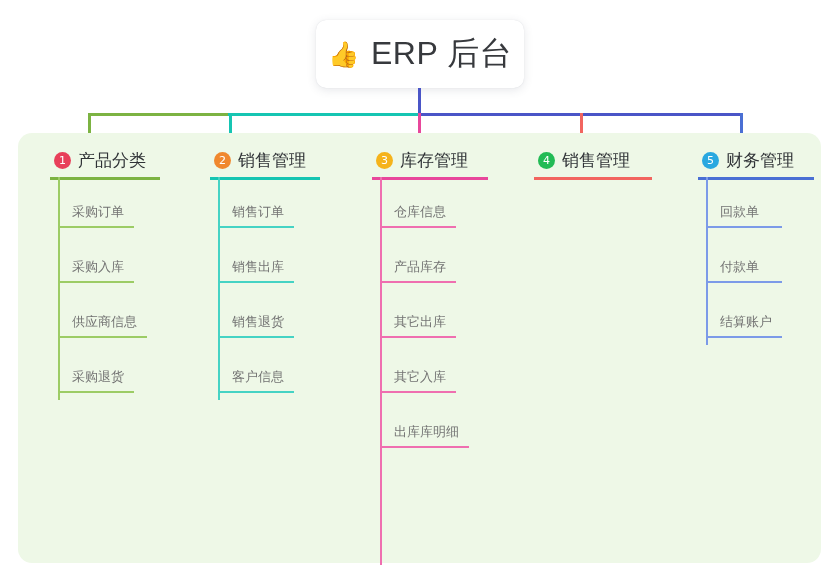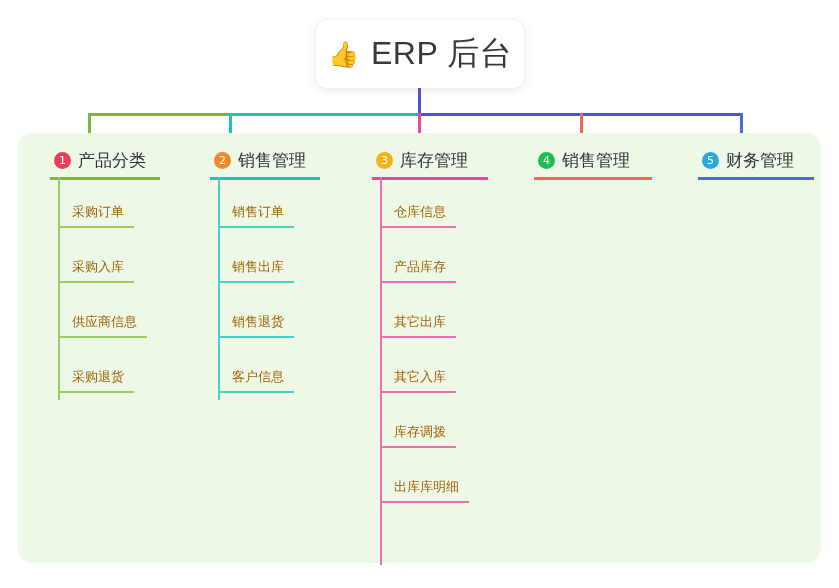--- a/index.html
+++ b/index.html
@@ -63,21 +63,21 @@
   
   .leaves { position: relative; }
   .spine { position: absolute; left: 22px; top: 0; width: 2px; }
   .leaf {
     position: relative;
     height: 55px;
   }
   .leaf-text {
     position: absolute;
     left: 36px; bottom: 11px;
-    font-size: 13px; color: #a16207;
+    font-size: 13px; color: #737373;
     white-space: nowrap;
   }
   .leaf-rule {
     position: absolute;
     left: 22px; bottom: 4px;
     height: 2px;
   }
 </style>
 </head>
 <body>
@@ -175,39 +175,50 @@
       </div>
       <div class="leaf">
         <span class="leaf-text">其它出库</span>
         <span class="leaf-rule" style="width:76px; background:#ef6fb0;"></span>
       </div>
       <div class="leaf">
         <span class="leaf-text">其它入库</span>
         <span class="leaf-rule" style="width:76px; background:#ef6fb0;"></span>
       </div>
       <div class="leaf">
-        <span class="leaf-text">库存调拨</span>
-        <span class="leaf-rule" style="width:76px; background:#ef6fb0;"></span>
-      </div>
-      <div class="leaf">
         <span class="leaf-text">出库库明细</span>
         <span class="leaf-rule" style="width:89px; background:#ef6fb0;"></span>
       </div>
     </div>
   </div>
 
   <div class="col" style="left:520px; width:165px;">
     <div class="col-head">
       <span class="badge" style="background:#22bb55;">4</span>
       <span class="head-label">销售管理</span>
     </div>
     <div class="head-rule" style="width:118px; background:#f2655f;"></div>
   </div>
 
   <div class="col" style="left:684px; width:150px;">
     <div class="col-head">
       <span class="badge" style="background:#29a8e0;">5</span>
       <span class="head-label">财务管理</span>
     </div>
     <div class="head-rule" style="width:116px; background:#4a6fd4;"></div>
+    <div class="leaves">
+      <div class="spine" style="height:168px; background:#7c9ae8;"></div>
+      <div class="leaf">
+        <span class="leaf-text">回款单</span>
+        <span class="leaf-rule" style="width:76px; background:#7c9ae8;"></span>
+      </div>
+      <div class="leaf">
+        <span class="leaf-text">付款单</span>
+        <span class="leaf-rule" style="width:76px; background:#7c9ae8;"></span>
+      </div>
+      <div class="leaf">
+        <span class="leaf-text">结算账户</span>
+        <span class="leaf-rule" style="width:76px; background:#7c9ae8;"></span>
+      </div>
+    </div>
   </div>
 
 </div>
 
 </body></html>

